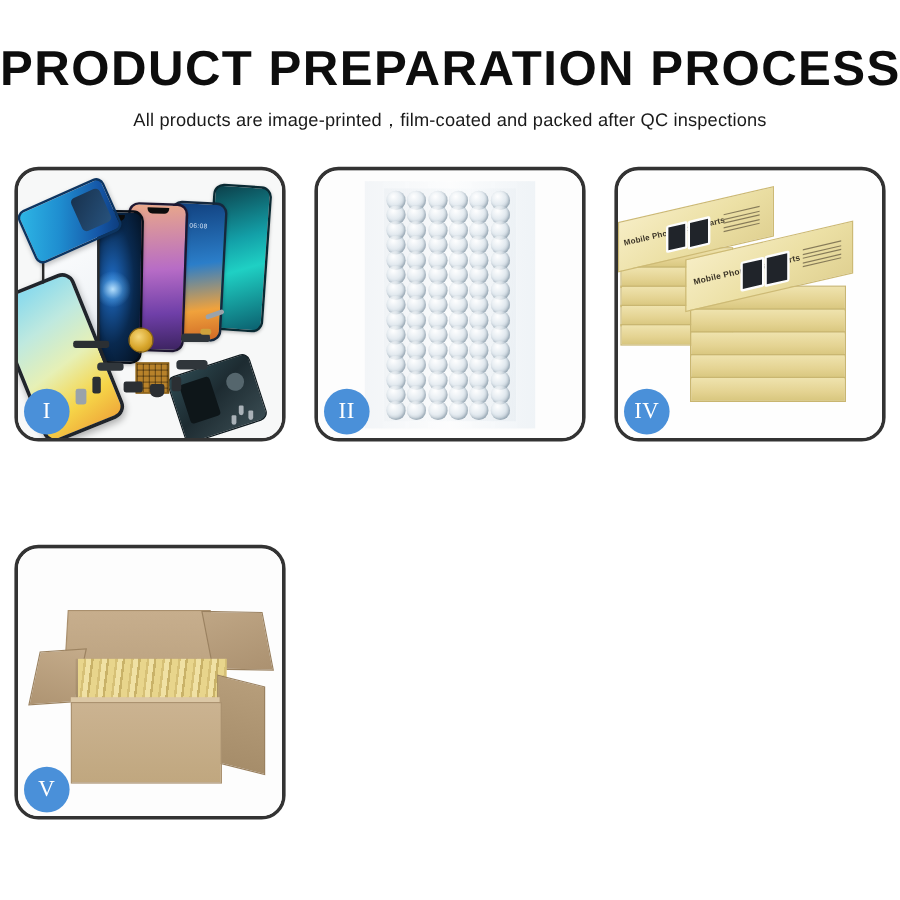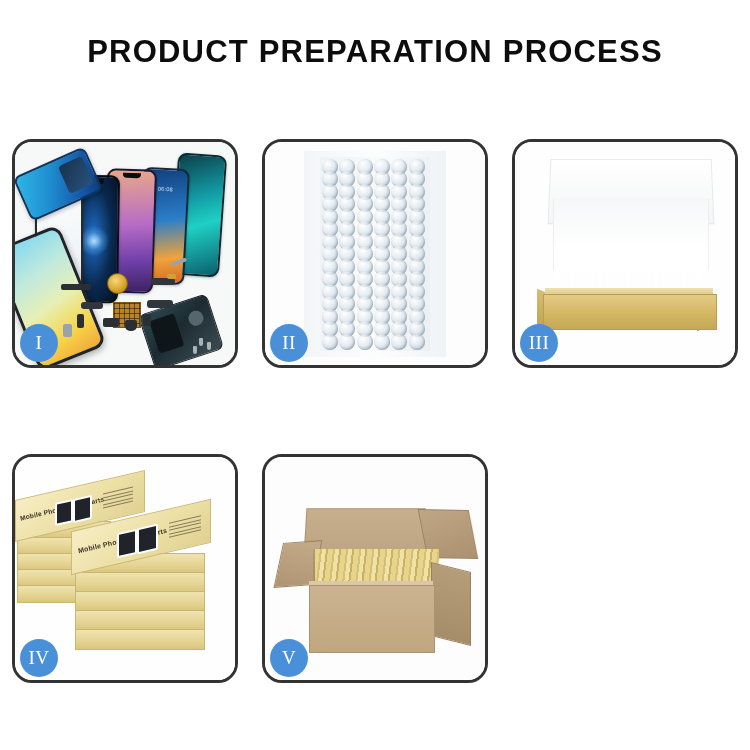--- a/index.html
+++ b/index.html
@@ -17,21 +17,21 @@
   .page {
     width: 750px;
     height: 750px;
     position: relative;
     background: #ffffff;
   }
 
   
   .header { padding-top: 36px; text-align: center; }
   .title {
-    font-size: 31px;
+    font-size: 41px;
     font-weight: bold;
     letter-spacing: 1.2px;
     color: #0d0d0d;
     line-height: 1.05;
     font-family: "Liberation Sans", sans-serif;
     white-space: nowrap;
   }
   .subtitle {
     margin-top: 11px;
     font-size: 15.2px;
@@ -390,20 +390,21 @@
     background:rgba(130,108,78,.45);
   }
 </style>
 </head>
 <body>
 
 <div class="page">
 
   <div class="header">
     <div class="title">PRODUCT PREPARATION PROCESS</div>
+    <div class="subtitle">All products are image-printed，film-coated and packed after QC inspections</div>
   </div>
 
   <div class="grid">
 
     <div class="panel">
       <div class="stage">
         <div class="p1bg"></div>
 
         <div class="ph ph-a"></div>
         <div class="ph ph-b">
@@ -538,33 +539,20 @@
             <div class="bub"></div>
             <div class="bub"></div>
             <div class="bub"></div>
             <div class="bub"></div>
             <div class="bub"></div>
           </div>
       </div>
       <div class="badge">II</div>
     </div>
 
-    <div class="panel">
-      <div class="stage">
-        <div class="b3"></div>
-        <div class="b3-lid"></div>
-        <div class="b3-inner"></div>
-        <div class="b3-wrap"></div>
-        <div class="b3-sideL"></div>
-        <div class="b3-sideR"></div>
-        <div class="b3-rim"></div>
-        <div class="b3-front"></div>
-      </div>
-      <div class="badge">III</div>
-    </div>
 
     <div class="panel">
       <div class="stage">
         <div class="b4"></div>
 
         <div class="stackbox" style="left:2px;top:64px;width:92px;height:16px;"></div>
         <div class="stackbox" style="left:2px;top:80px;width:92px;height:16px;"></div>
         <div class="stackbox" style="left:2px;top:96px;width:92px;height:16px;"></div>
         <div class="stackbox" style="left:2px;top:112px;width:92px;height:16px;"></div>
         <div class="stackbox" style="left:2px;top:128px;width:92px;height:16px;"></div>

